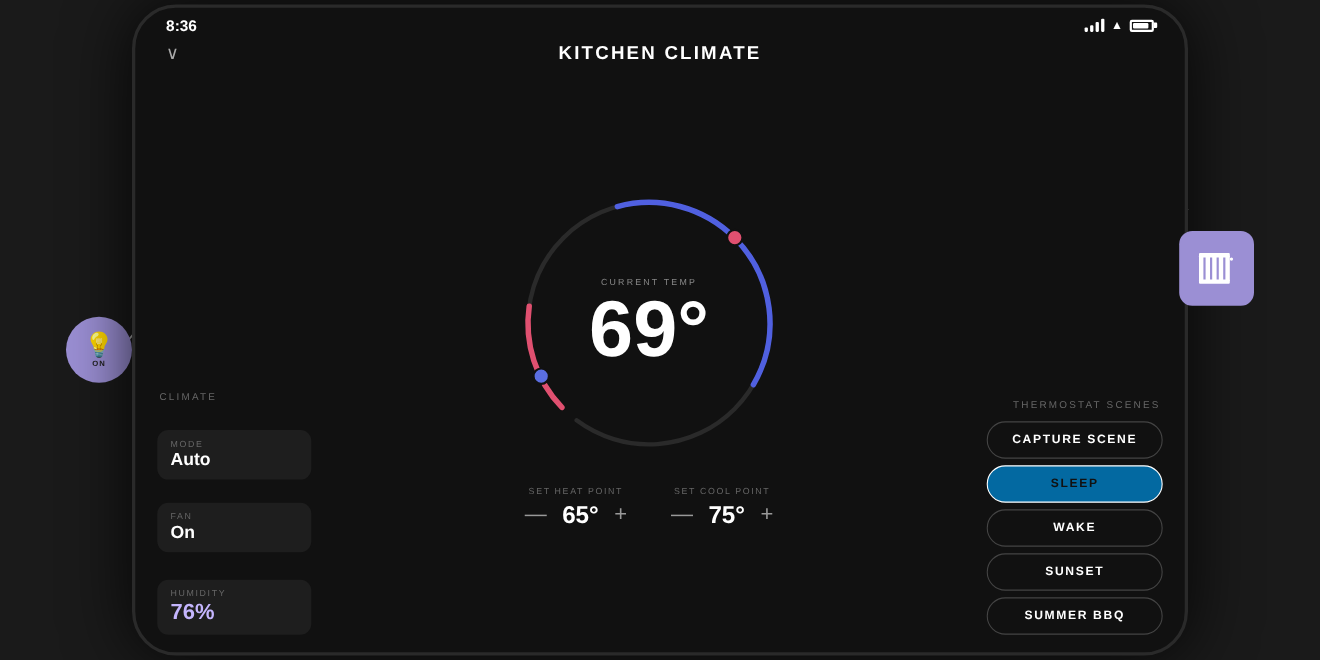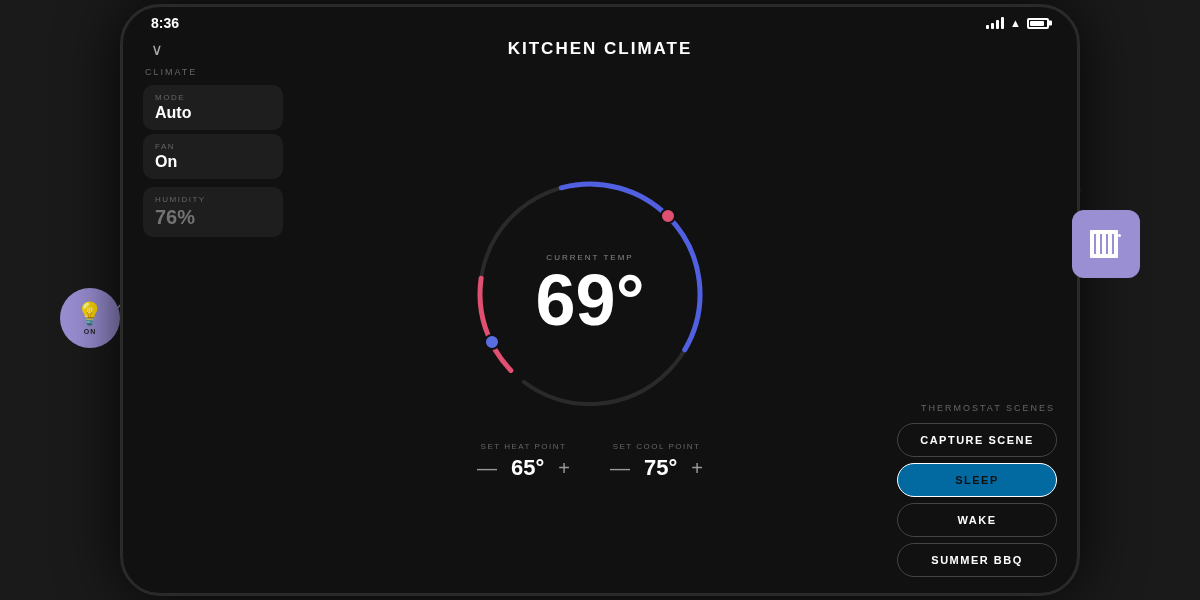--- a/index.html
+++ b/index.html
@@ -111,21 +111,22 @@
       flex: 1;
       padding: 0 20px 16px;
       gap: 10px;
     }
 
     
     .left-panel {
       width: 140px;
       display: flex;
       flex-direction: column;
-      gap: 4px;
+      gap: 21px;
+      justify-content: flex-end;
     }
     .panel-label {
       font-size: 9px;
       letter-spacing: 2px;
       color: #666;
       font-weight: 500;
       margin-bottom: 4px;
       padding-left: 2px;
     }
     .control-card {
@@ -155,21 +156,21 @@
     .humidity-card .card-label {
       font-size: 8px;
       letter-spacing: 1.5px;
       color: #666;
       font-weight: 500;
       margin-bottom: 2px;
     }
     .humidity-value {
       font-size: 20px;
       font-weight: 600;
-      color: #737373;
+      color: #c4b5fd;
     }
 
     
     .center-panel {
       flex: 1;
       display: flex;
       flex-direction: column;
       align-items: center;
       justify-content: center;
       position: relative;
@@ -396,17 +397,18 @@
         </div>
       </div>
     </div>
 
     <div class="right-panel">
       <div class="panel-label" style="text-align:right; padding-right:2px;">THERMOSTAT SCENES</div>
 
       <button class="scene-btn">CAPTURE SCENE</button>
       <button class="scene-btn active">SLEEP</button>
       <button class="scene-btn">WAKE</button>
+      <button class="scene-btn">SUNSET</button>
       <button class="scene-btn">SUMMER BBQ</button>
     </div>
 
   </div>
 </div>
 
 </body></html>

